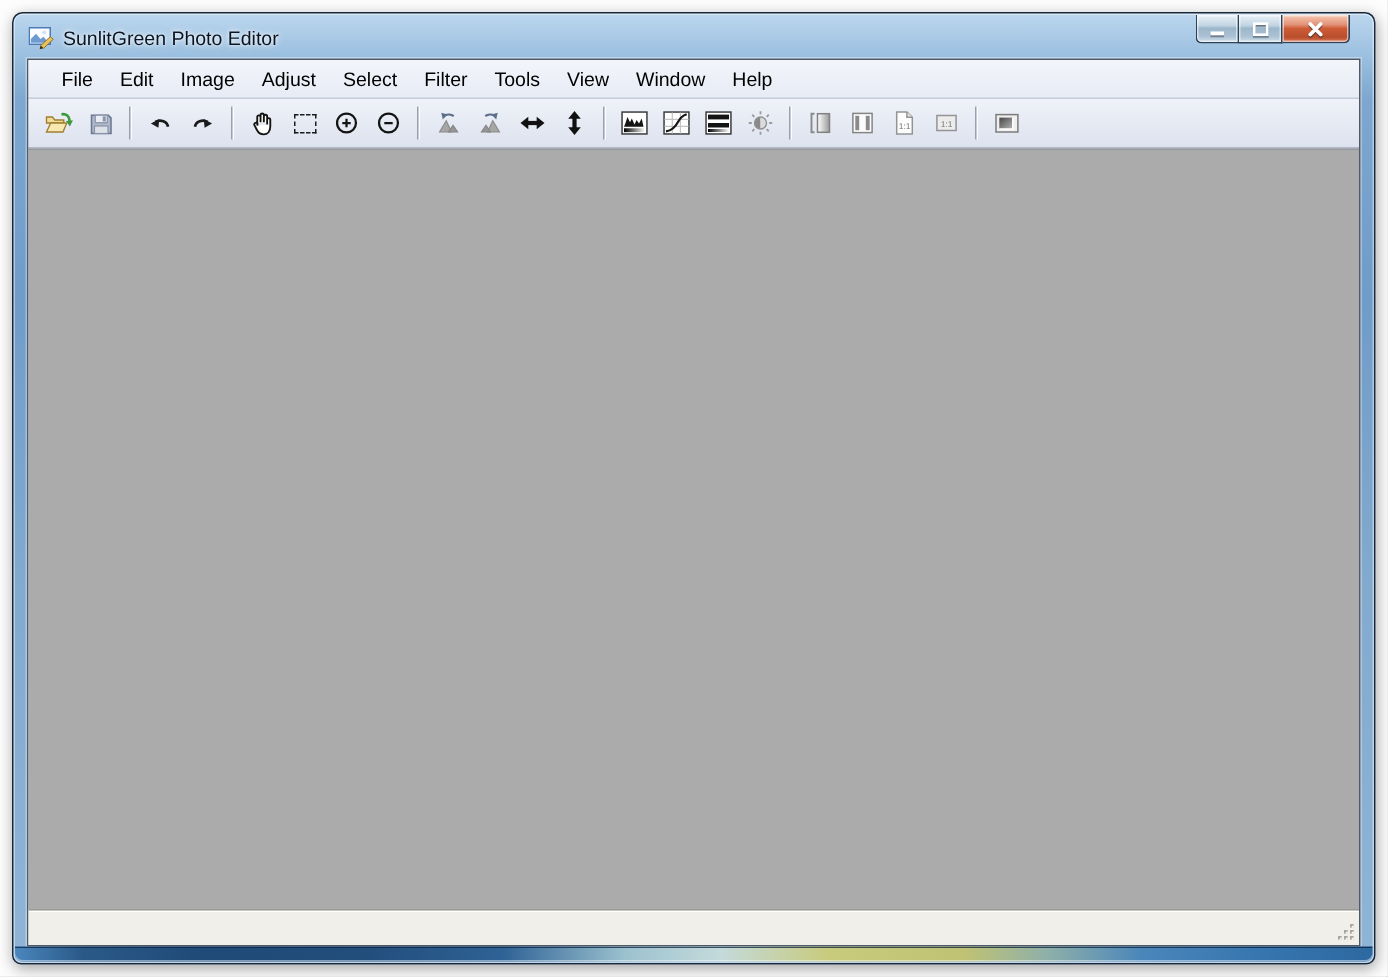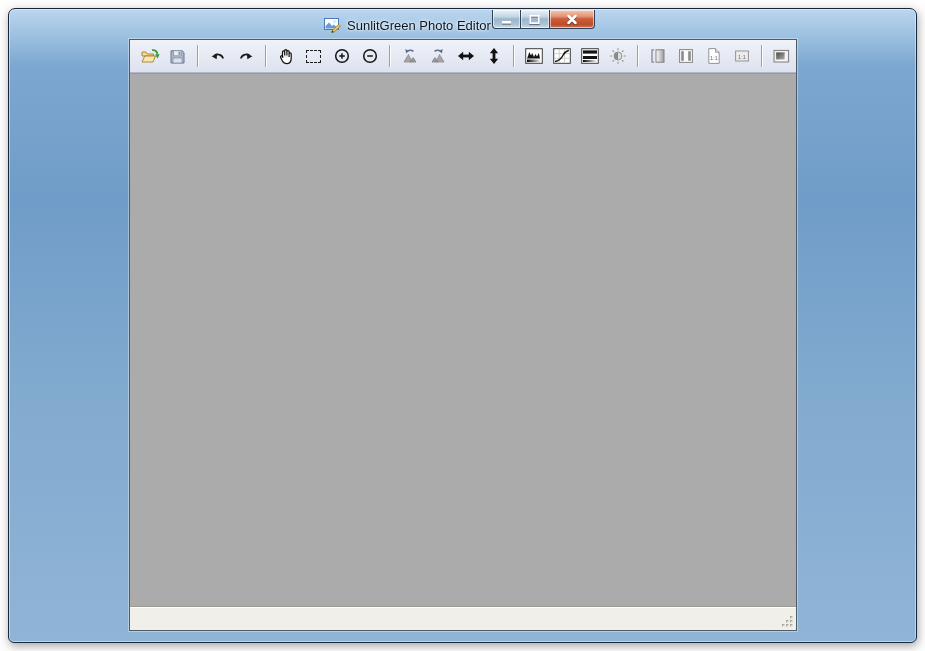--- a/index.html
+++ b/index.html
@@ -8,21 +8,21 @@
 
   .desktop { position:relative; width:925px; height:651px; background:#fdfdfd; }
 
   
   .window {
     position:absolute; left:8px; top:8px; width:909px; height:635px;
     border:1px solid #17283c; border-radius:7px 7px 6px 6px;
     background:linear-gradient(180deg,#bcd6ee 0%, #9ec2e1 4%, #7da7d0 9%,
       #6f9cc8 30%, #82aacf 60%, #8fb4d6 100%);
     box-shadow:0 0 0 1px rgba(255,255,255,.45) inset, 1px 3px 10px rgba(0,0,0,.35);
-    display:flex; flex-direction:column;align-items:center;
+    display:flex; flex-direction:column;
   }
 
   
   .titlebar { height:30px; flex:0 0 30px; display:flex; align-items:center;
     padding:2px 120px 0 10px; position:relative; }
   .app-icon { width:17px; height:16px; flex:0 0 17px; margin-right:6px; }
   .title { font-size:13px; color:#0a1422; white-space:nowrap;
     text-shadow:0 0 5px rgba(255,255,255,.95), 0 0 2px rgba(255,255,255,.9); }
 
   .win-controls { position:absolute; top:1px; right:16px; display:flex; }
@@ -118,20 +118,32 @@
         <div class="wbtn close">
           <svg width="16" height="15" viewBox="0 0 16 15">
             <path d="M4.5 4 L11.5 11 M11.5 4 L4.5 11" stroke="#fff" stroke-width="2.5" stroke-linecap="round"></path>
           </svg>
         </div>
       </div>
     </div>
 
     <div class="client">
 
+      <div class="menubar">
+        <span class="menu-item">File</span>
+        <span class="menu-item">Edit</span>
+        <span class="menu-item">Image</span>
+        <span class="menu-item">Adjust</span>
+        <span class="menu-item">Select</span>
+        <span class="menu-item">Filter</span>
+        <span class="menu-item">Tools</span>
+        <span class="menu-item">View</span>
+        <span class="menu-item">Window</span>
+        <span class="menu-item">Help</span>
+      </div>
 
       <div class="toolbar">
 
         <button class="tb">
           <svg width="20" height="18" viewBox="0 0 20 18">
             <path d="M2,5 h4 l1.5,2 h6 v2 h-11.5 z" fill="#f2dc9a" stroke="#a07f2e" stroke-width="0.9"></path>
             <path d="M2,15 L4.8,9 H15.5 L13,15 Z" fill="#f7e8b2" stroke="#a07f2e" stroke-width="0.9"></path>
             <path d="M12,3.2 C15.2,2.6 17.3,4.4 17.4,7.6" fill="none" stroke="#3a9a3a" stroke-width="1.8"></path>
             <polygon points="15,7.6 19.6,7.2 17.6,11.4" fill="#3a9a3a"></polygon>
           </svg>

